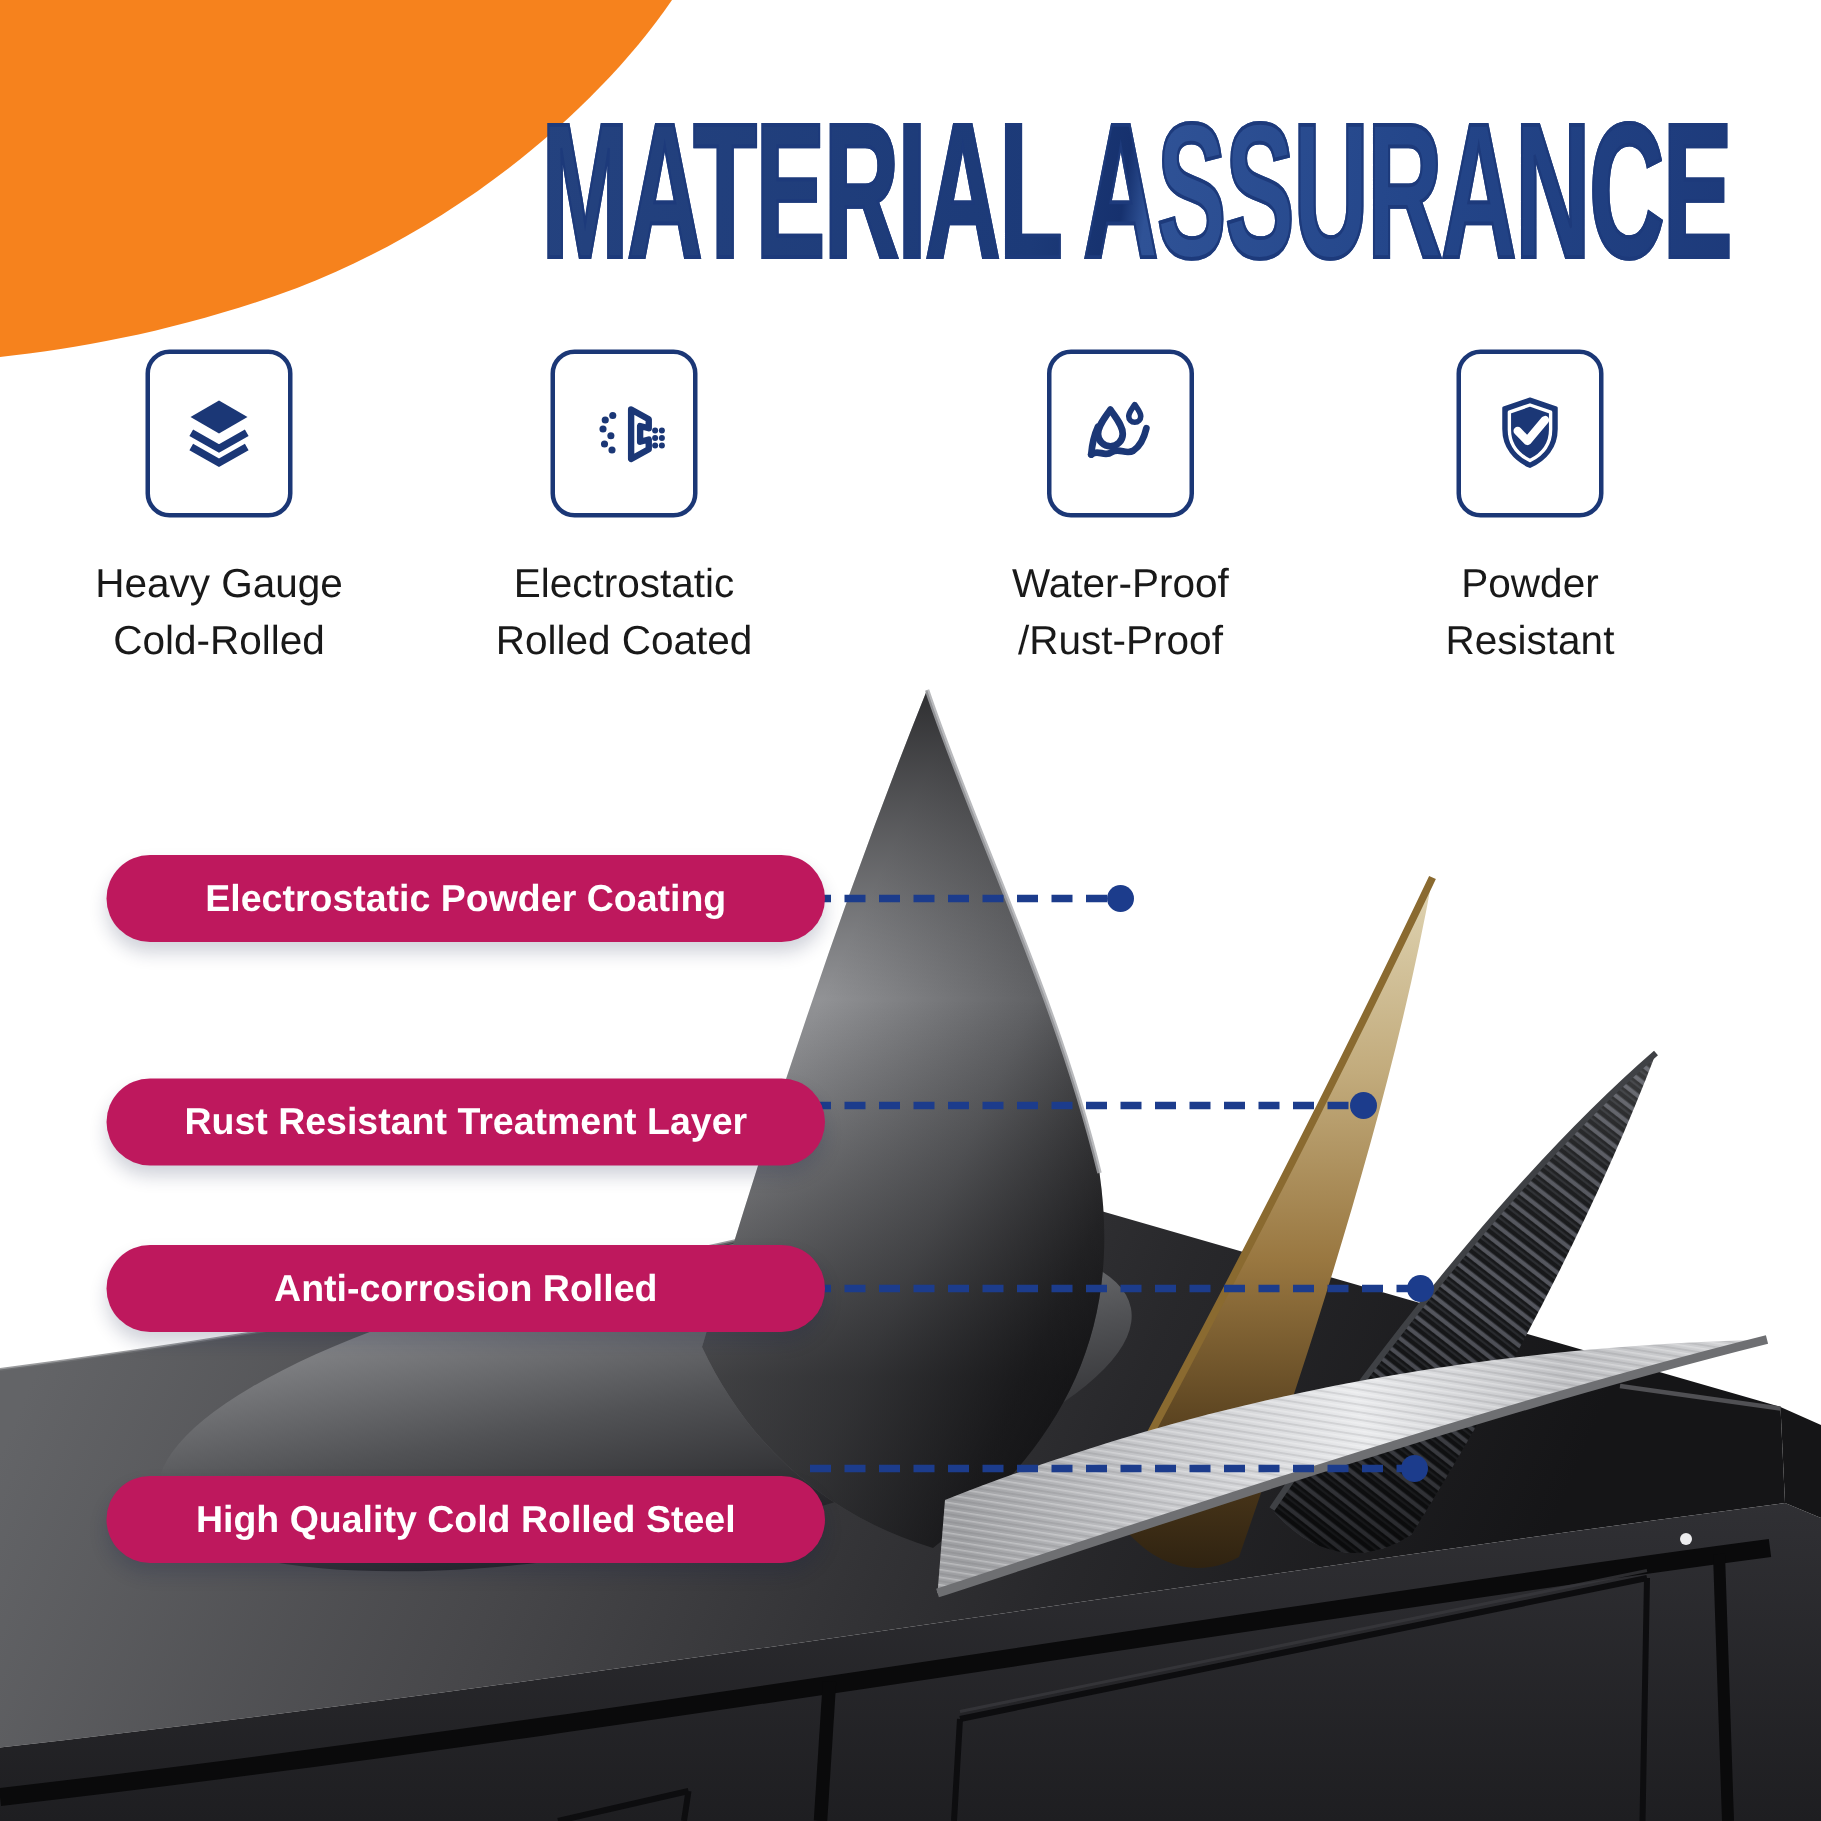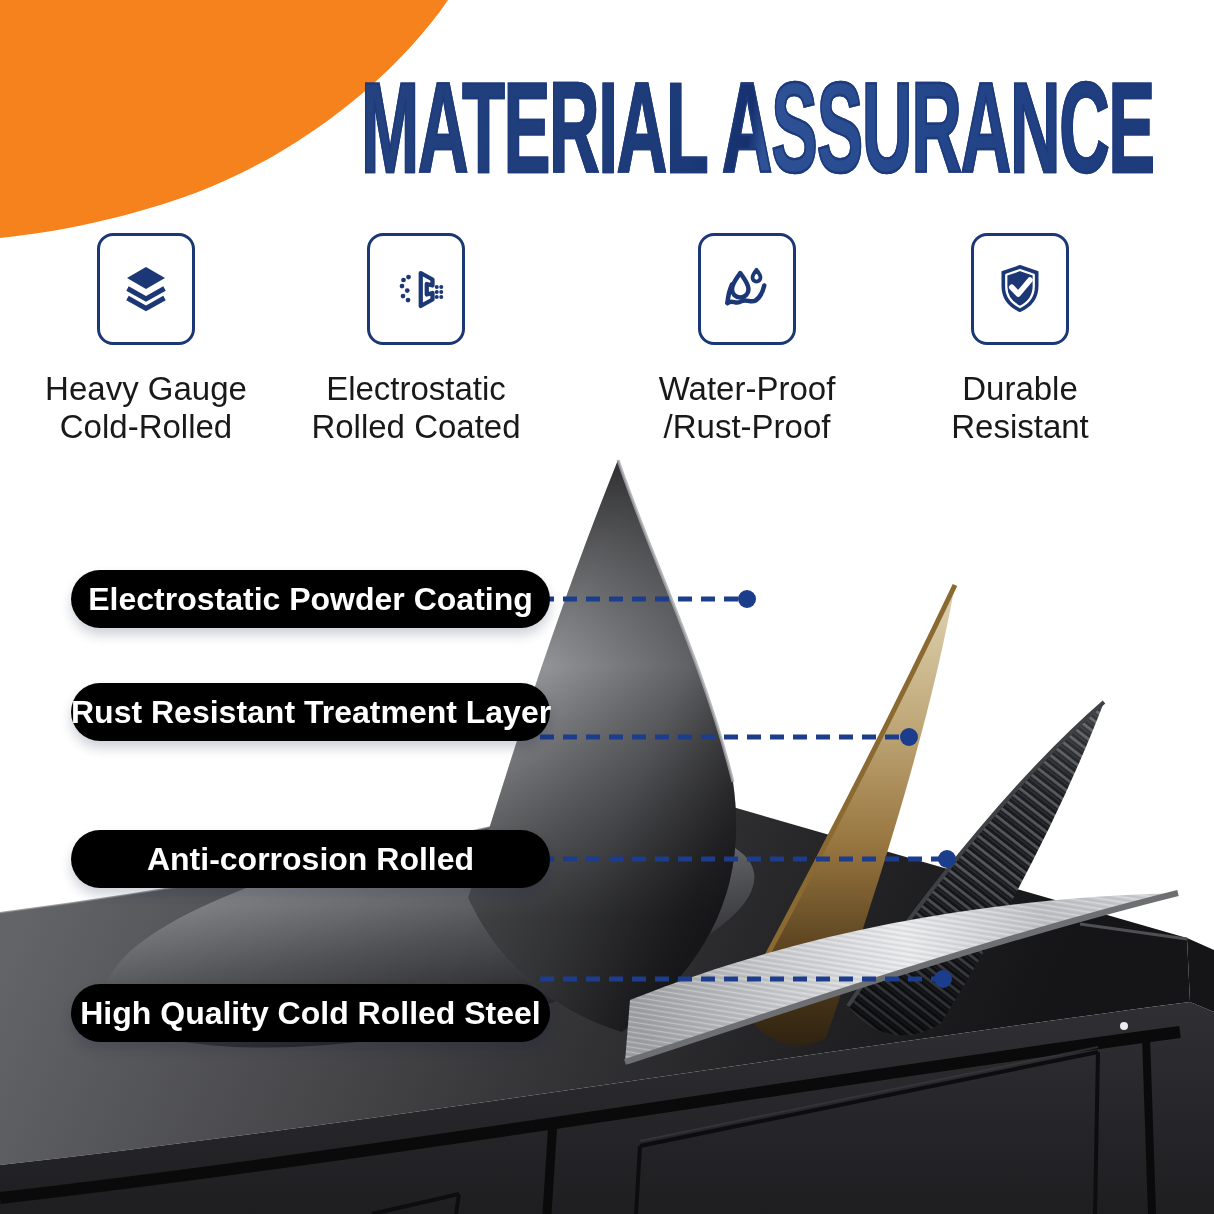--- a/index.html
+++ b/index.html
@@ -31,30 +31,30 @@
   }
 
   
   .feature { position:absolute; top:233px; width:240px; text-align:center; z-index:2; }
   .icon-box {
     width:98px; height:112px; margin:0 auto;
     border:3px solid #1b3776; border-radius:16px;
     display:flex; align-items:center; justify-content:center;
     background:#ffffff;
   }
-  .feature-label { margin-top:25px; font-size:33px; line-height:38px; color:#191919; }
+  .feature-label { margin-top:25px; font-size:27px; line-height:38px; color:#191919; }
 
   
   .scene { position:absolute; left:0; top:0; z-index:1; pointer-events:none; }
 
   
   .pill {
     position:absolute; left:71px; width:479px; height:58px;
-    background:#000000; border-radius:29px;
-    color:#ffffff; font-weight:700; font-size:32px; line-height:58px;
+    background:#be185d; border-radius:29px;
+    color:#ffffff; font-weight:700; font-size:25px; line-height:58px;
     text-align:center; z-index:3;
     box-shadow:0 7px 12px rgba(20,30,70,0.20);
     white-space:nowrap;
   }
 </style>
 </head>
 <body>
 
 <div class="canvas">
 
@@ -123,21 +123,21 @@
 
   <div class="feature" style="left:900px">
     <div class="icon-box">
       <svg width="60" height="60" viewBox="0 0 24 24">
         <path d="M12,2.8 L19,5.2 L19,10.8 C19,15.6 16.1,19 12,20.8 C7.9,19 5,15.6 5,10.8 L5,5.2 Z" fill="#1b3776" stroke="#1b3776" stroke-width="0.8" stroke-linejoin="round"></path>
         <path d="M12,4.4 L17.5,6.3 L17.5,10.9 C17.5,14.8 15.2,17.6 12,19.2 C8.8,17.6 6.5,14.8 6.5,10.9 L6.5,6.3 Z" fill="none" stroke="#ffffff" stroke-width="0.9" stroke-linejoin="round"></path>
         <path d="M8.7,11.3 L11.3,14 L16,8.4" fill="none" stroke="#ffffff" stroke-width="2.2" stroke-linecap="round" stroke-linejoin="round"></path>
       </svg>
     </div>
     <div class="feature-label">
-      <div>Durable</div>
+      <div>Powder</div>
       <div>Resistant</div>
     </div>
   </div>
 
   <svg class="scene" width="1214" height="1214" viewBox="0 0 1214 1214">
     <defs>
       <linearGradient id="ctG" gradientUnits="userSpaceOnUse" x1="60" y1="830" x2="950" y2="1214">
         <stop offset="0" stop-color="#636467"></stop>
           <stop offset="0.35" stop-color="#47474a"></stop>
         <stop offset="0.7" stop-color="#28282b"></stop>
@@ -236,21 +236,21 @@
       <circle cx="747" cy="599" r="9"></circle>
       <circle cx="909" cy="737" r="9"></circle>
       <circle cx="947" cy="859" r="9"></circle>
       <circle cx="943" cy="979" r="9"></circle>
     </g>
   </svg>
 
   <div class="pill" style="top:570px">
     <span>Electrostatic Powder Coating</span>
   </div>
-  <div class="pill" style="top:683px">
+  <div class="pill" style="top:719px">
     <span>Rust Resistant Treatment Layer</span>
   </div>
   <div class="pill" style="top:830px">
     <span>Anti-corrosion Rolled</span>
   </div>
   <div class="pill" style="top:984px">
     <span>High Quality Cold Rolled Steel</span>
   </div>
 
 </div>

